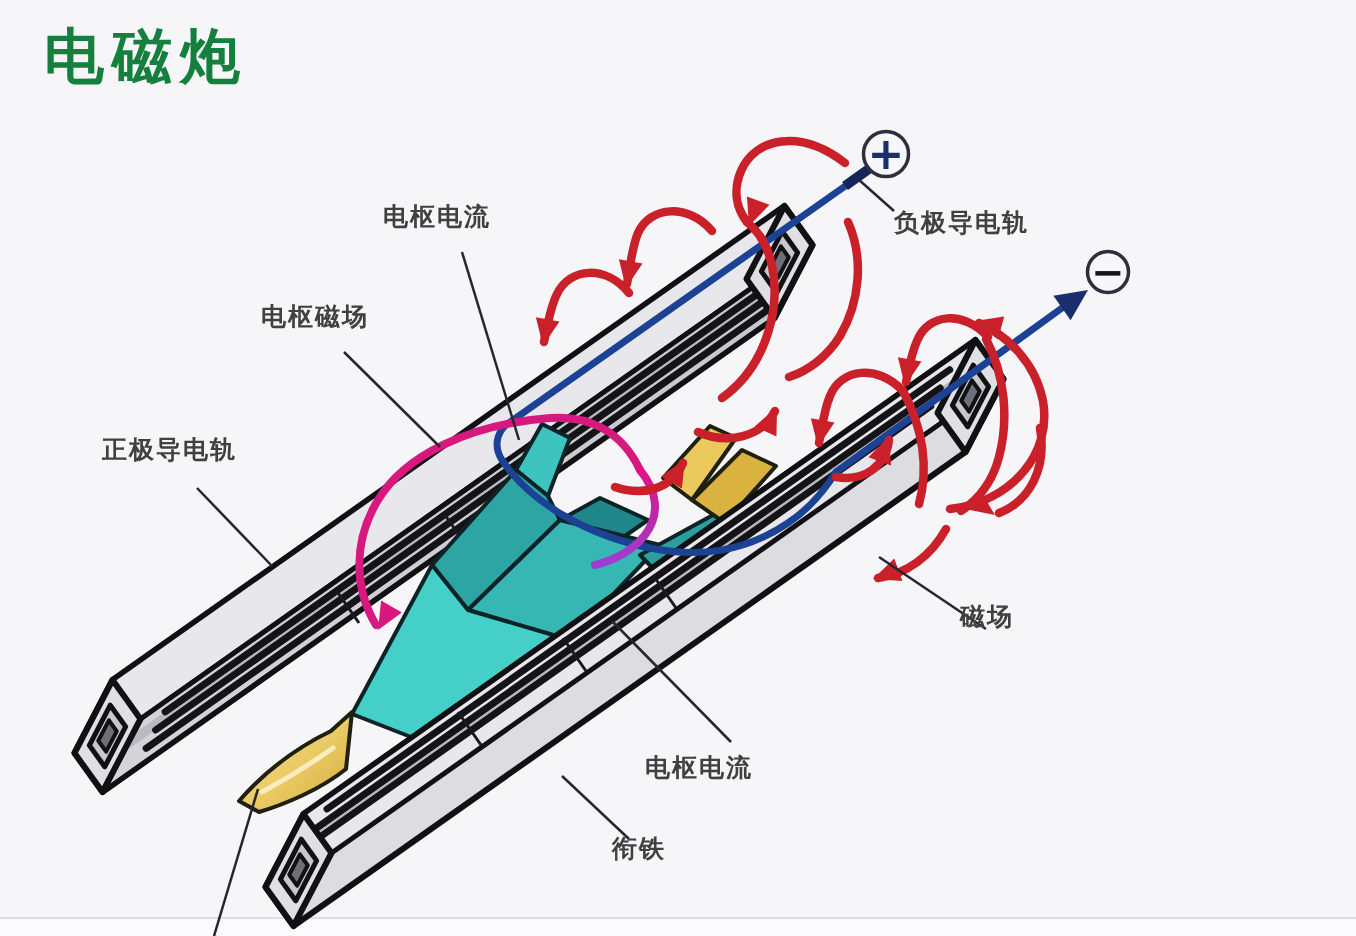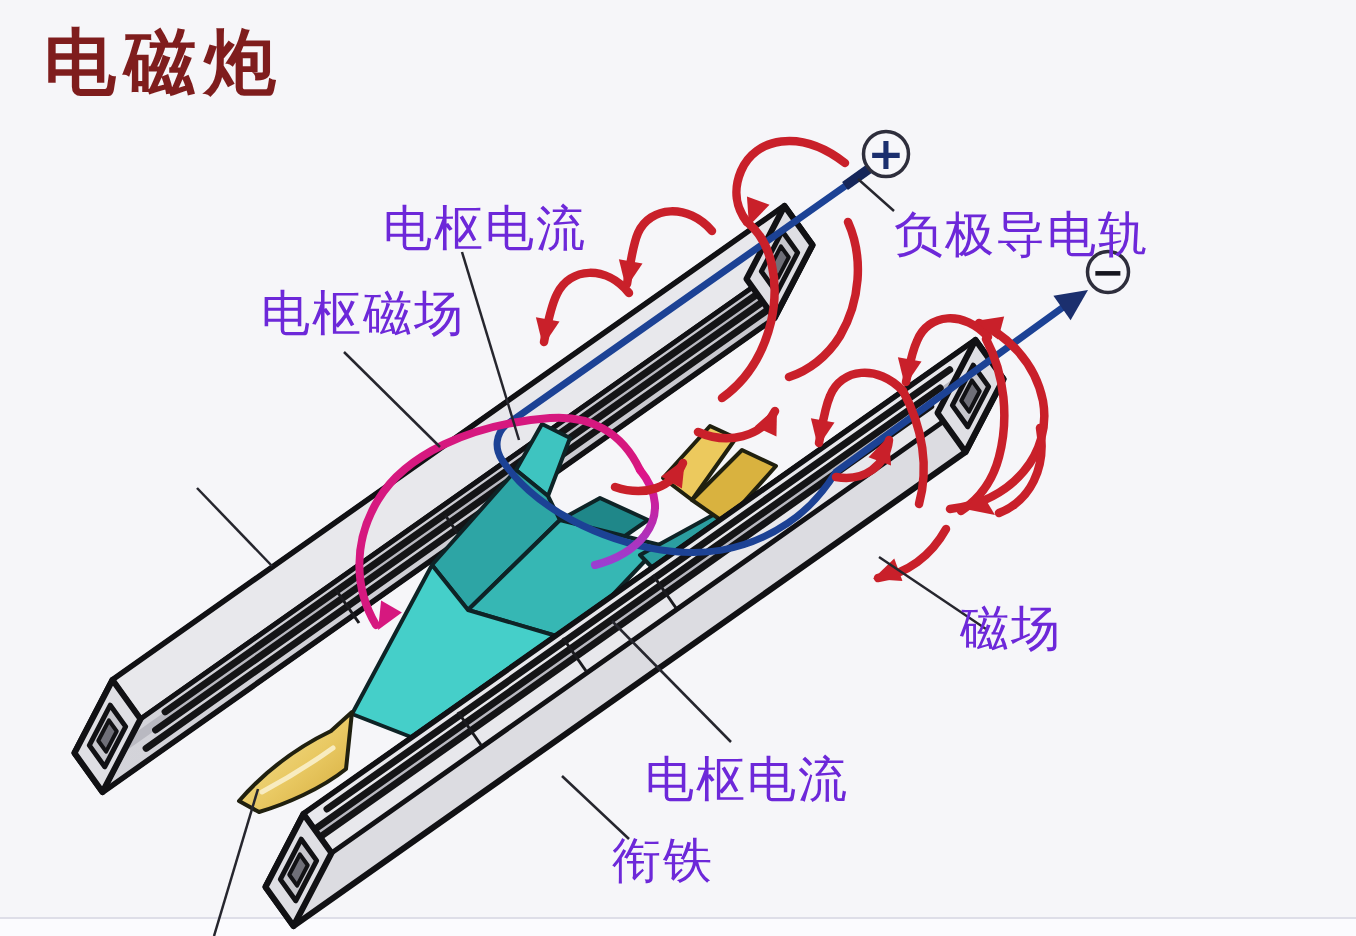--- a/index.html
+++ b/index.html
@@ -3,29 +3,29 @@
 <meta charset="utf-8">
 <style>
   html,body{margin:0;padding:0;background:#e9e9ee;}
   #stage{
     position:relative;width:1356px;height:936px;overflow:hidden;
     background:#f6f6f9;
     font-family:"DejaVu Sans","Liberation Sans",sans-serif;
   }
   #stage svg{position:absolute;left:0;top:0;}
   .lbl{
-    position:absolute;color:#6d28d9;font-size:49px;font-weight:400;
+    position:absolute;color:#404040;font-size:25px;font-weight:700;
     letter-spacing:2px;white-space:nowrap;line-height:1;
   }
   .title{
-    position:absolute;left:44px;top:26px;color:#7f1d1d;font-size:72px;
+    position:absolute;left:44px;top:26px;color:#15803d;font-size:60px;
     font-weight:900;letter-spacing:8px;white-space:nowrap;line-height:1;
   }
   .l-armature-current{left:383px;top:204px;}
-  .l-armature-field{left:261px;top:289px;}
+  .l-armature-field{left:261px;top:304px;}
   .l-drive-current{left:894px;top:210px;}
   .l-positive-rail{left:102px;top:437px;}
   .l-magnetic-field{left:960px;top:604px;}
   .l-negative-rail{left:645px;top:755px;}
   .l-armature{left:612px;top:836px;}
 </style>
 </head>
 <body>
 
 <div id="stage">
@@ -188,17 +188,18 @@
     <line x1="612" y1="621" x2="731" y2="742"></line>
     <line x1="562" y1="776" x2="629" y2="839"></line>
     <line x1="258" y1="789" x2="214" y2="936"></line>
   </g>
 </svg>
 
 <div class="title">电磁炮</div>
 <div class="lbl l-armature-current">电枢电流</div>
 <div class="lbl l-armature-field">电枢磁场</div>
 <div class="lbl l-drive-current">负极导电轨</div>
+<div class="lbl l-positive-rail">正极导电轨</div>
 <div class="lbl l-magnetic-field">磁场</div>
 <div class="lbl l-negative-rail">电枢电流</div>
 <div class="lbl l-armature">衔铁</div>
 
 </div>
 
 </body></html>

